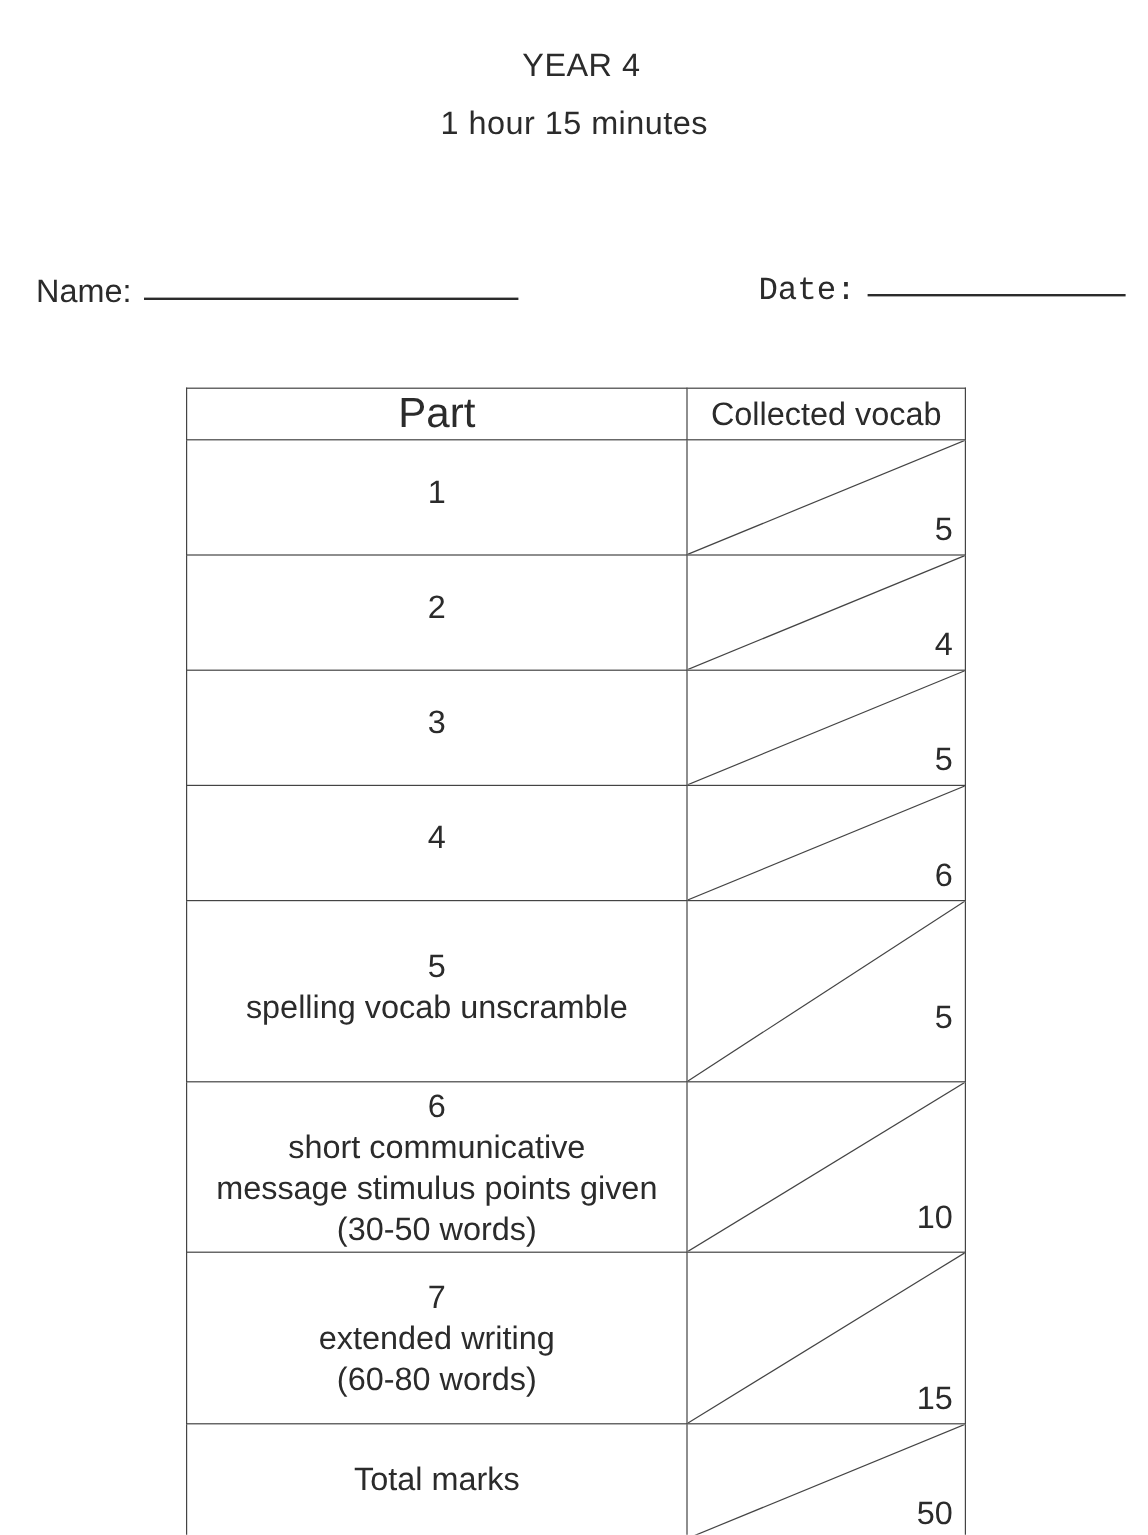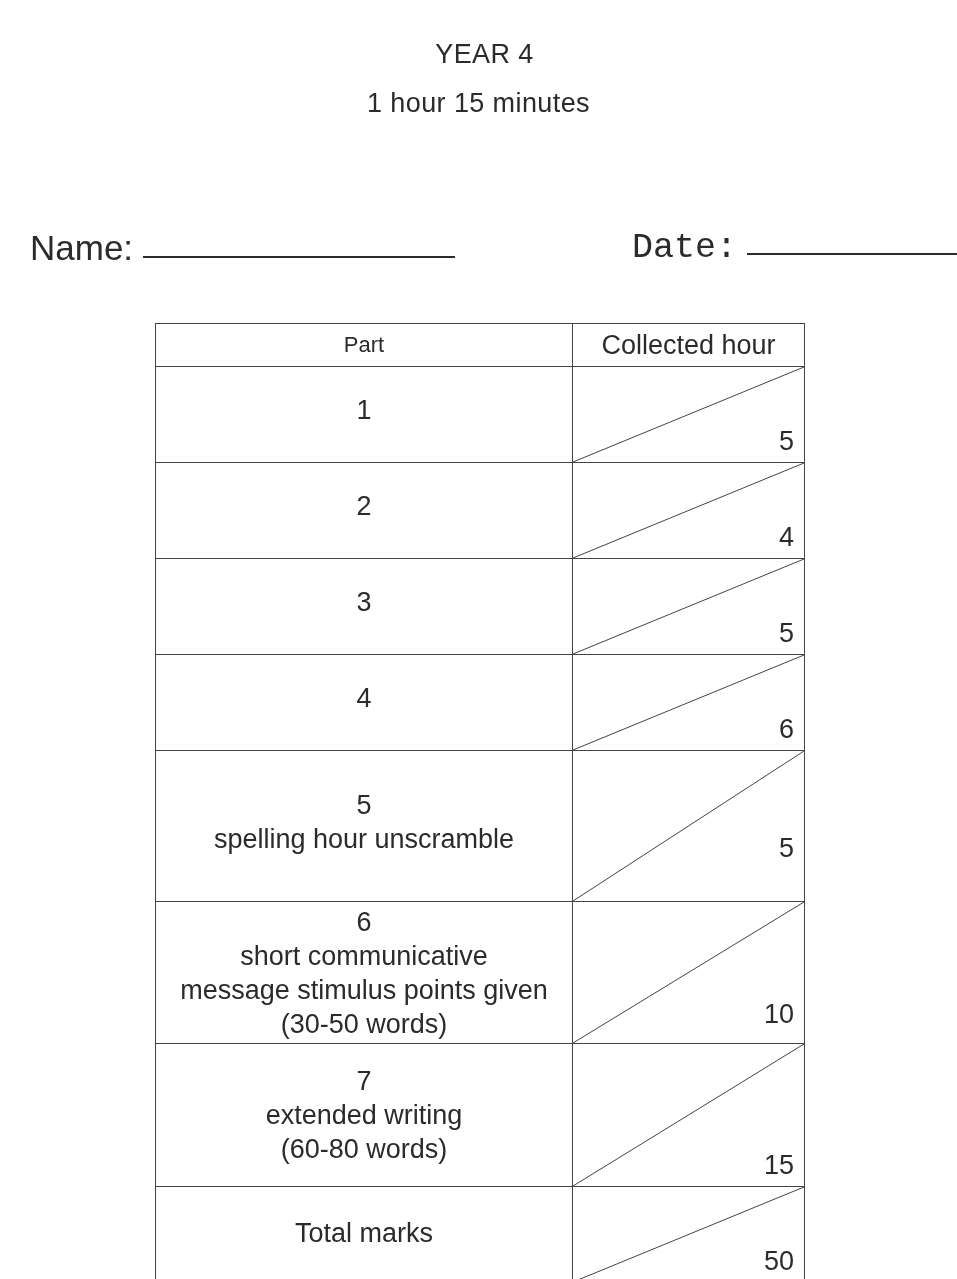--- a/index.html
+++ b/index.html
@@ -41,21 +41,21 @@
     position: absolute;
     left: 0;
     top: 228px;
     width: 957px;
     height: 44px;
   }
   .field {
     position: absolute;
     display: flex;
     align-items: baseline;
-    font-size: 35px;
+    font-size: 27px;
     color: #2b2b2b;
     white-space: nowrap;
   }
   .field .flabel { }
   .field .rule {
     display: inline-block;
     border-bottom: 2px solid #2b2b2b;
     height: 0;
     margin-left: 10px;
     position: relative;
@@ -81,21 +81,21 @@
     font-weight: normal;
     color: #2b2b2b;
     vertical-align: middle;
   }
   .col-part  { width: 416px; }
   .col-marks { width: 231px; }
 
   .marks-table thead td {
     height: 42px;
     text-align: center;
-    font-size: 22px;
+    font-size: 35px;
     line-height: 42px;
   }
   .marks-table thead td.head-marks {
     font-size: 27px;
   }
 
   
   .part-cell {
     text-align: center;
     font-size: 27px;
@@ -170,21 +170,21 @@
   <div class="field field-date">
     <span class="flabel">Date:</span>
     <span class="rule"></span>
   </div>
 </div>
 
 <table class="marks-table">
   <thead>
     <tr>
       <td class="col-part head-part">Part</td>
-      <td class="col-marks head-marks">Collected hour</td>
+      <td class="col-marks head-marks">Collected vocab</td>
     </tr>
   </thead>
   <tbody id="marks-body">
       <tr class="r-h1">
         <td class="col-part part-cell">
           <span class="pnum">1</span>
         </td>
         <td class="col-marks mark-cell">
           <svg class="diag" viewBox="0 0 100 100" preserveAspectRatio="none">
             <line x1="0" y1="100" x2="100" y2="0" stroke="#444444" vector-effect="non-scaling-stroke" stroke-width="1"></line>
@@ -221,21 +221,21 @@
         <td class="col-marks mark-cell">
           <svg class="diag" viewBox="0 0 100 100" preserveAspectRatio="none">
             <line x1="0" y1="100" x2="100" y2="0" stroke="#444444" vector-effect="non-scaling-stroke" stroke-width="1"></line>
           </svg>
           <span class="mval">6</span>
         </td>
       </tr>
       <tr class="r-h5">
         <td class="col-part part-cell">
           <span class="pnum">5</span>
-          <span class="pdesc">spelling hour unscramble</span>
+          <span class="pdesc">spelling vocab unscramble</span>
         </td>
         <td class="col-marks mark-cell">
           <svg class="diag" viewBox="0 0 100 100" preserveAspectRatio="none">
             <line x1="0" y1="100" x2="100" y2="0" stroke="#444444" vector-effect="non-scaling-stroke" stroke-width="1"></line>
           </svg>
           <span class="mval">5</span>
         </td>
       </tr>
       <tr class="r-h6">
         <td class="col-part part-cell">

